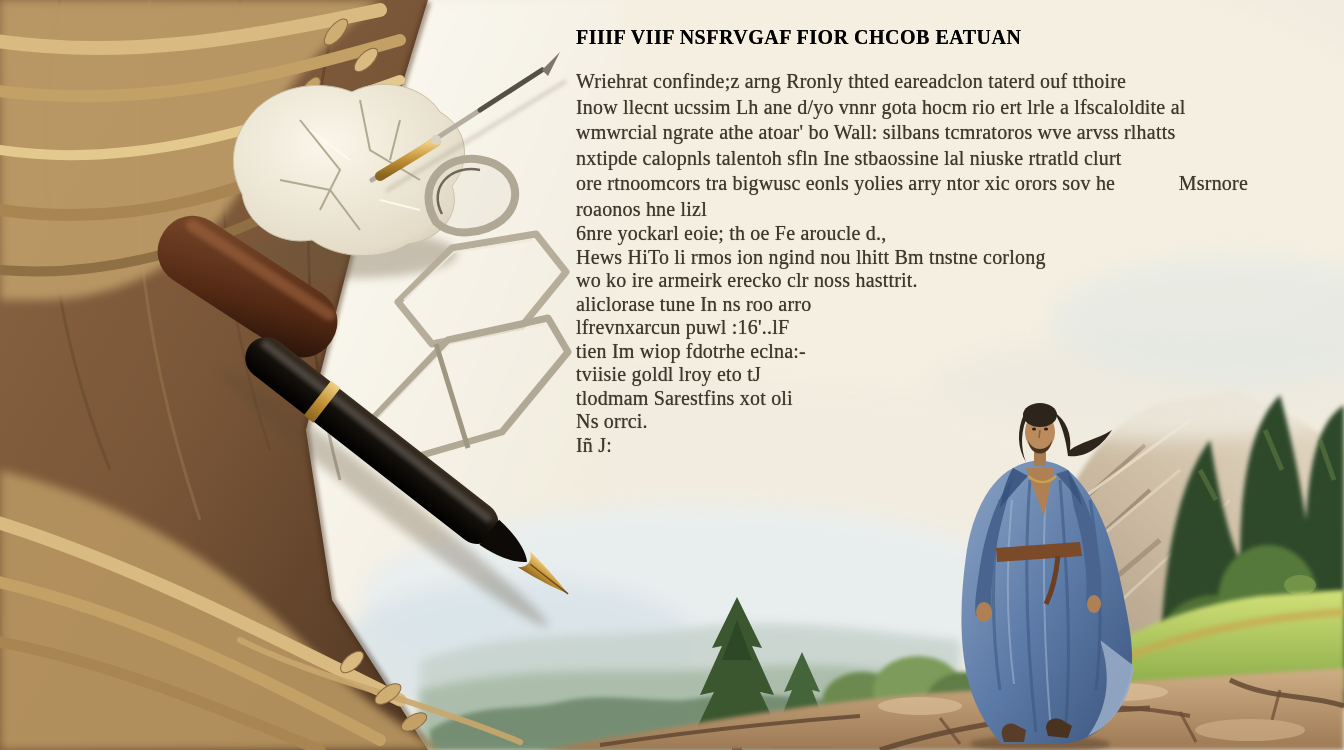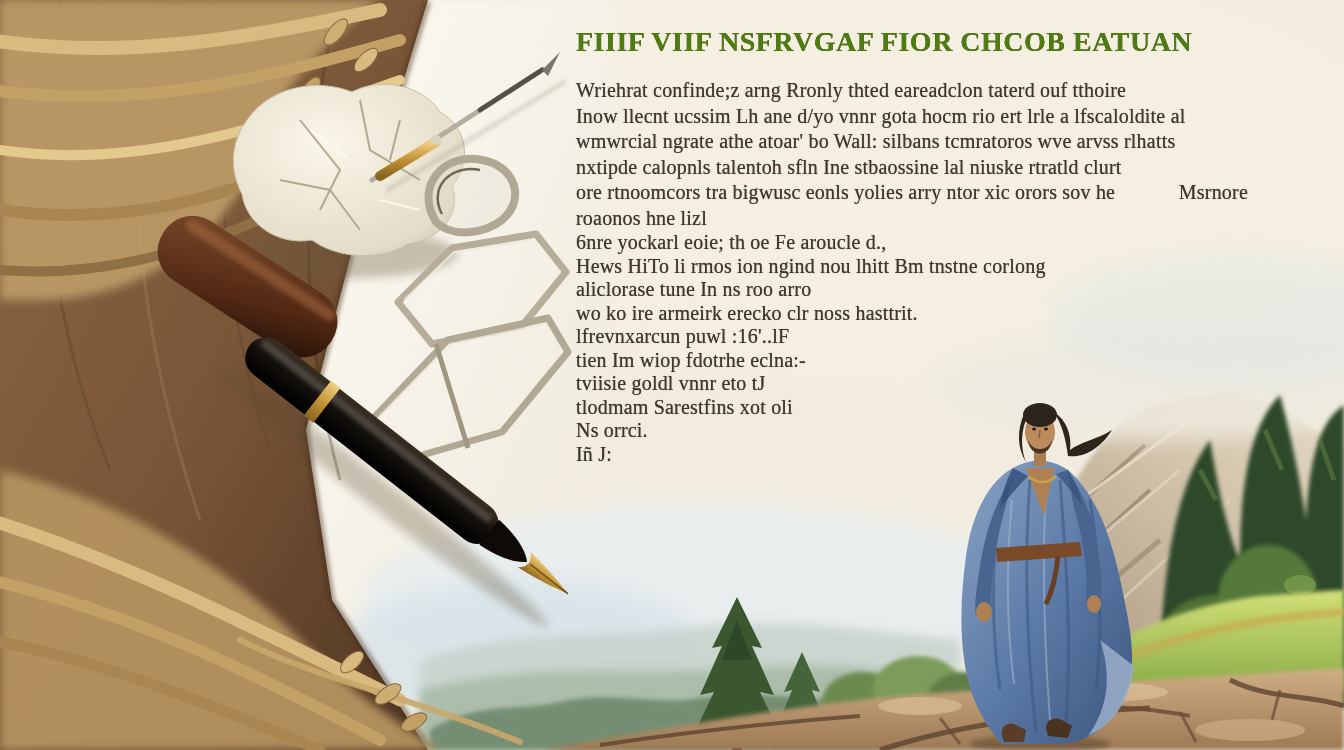--- a/index.html
+++ b/index.html
@@ -1,21 +1,21 @@
 <!DOCTYPE html>
 <html><head>
 <meta charset="utf-8">
 <style>
   html,body{margin:0;padding:0;background:#222;}
   .stage{position:relative;width:1344px;height:750px;overflow:hidden;background:#f1ecdf;
          font-family:"Liberation Serif","DejaVu Serif",serif;}
   .scene{position:absolute;left:0;top:0;width:1344px;height:750px;display:block;}
   .text-layer{position:absolute;left:576px;top:26px;width:690px;color:#3d372c;}
-  .doc-title{margin:0 0 20px 0;font-size:28px;font-weight:700;letter-spacing:.5px;
-             color:#4d7c0f;white-space:nowrap;text-shadow:0 0 .6px rgba(25,20,12,.85);}
+  .doc-title{margin:0 0 20px 0;font-size:20px;font-weight:700;letter-spacing:.5px;
+             color:#000000;white-space:nowrap;text-shadow:0 0 .6px rgba(25,20,12,.85);}
   .body-line{font-size:20px;line-height:25.5px;letter-spacing:.2px;white-space:nowrap;
              text-shadow:0 0 .7px rgba(45,38,26,.7);}
   .note-row{display:flex;justify-content:space-between;padding-right:18px;}
   .closing{}
   .closing .body-line{line-height:23.5px;}
 </style>
 </head>
 <body>
 
 <div class="stage">
@@ -258,23 +258,23 @@
       <div class="body-line">nxtipde calopnls talentoh sfln Ine stbaossine lal niuske rtratld clurt</div>
       <div class="body-line note-row">
         <span>ore rtnoomcors tra bigwusc eonls yolies arry ntor xic orors sov he</span>
         <span>Msrnore</span>
       </div>
       <div class="body-line">roaonos hne lizl</div>
     </div>
     <div class="closing">
       <div class="body-line">6nre yockarl eoie; th oe Fe aroucle d.,</div>
       <div class="body-line">Hews HiTo li rmos ion ngind nou lhitt Bm tnstne corlong</div>
+      <div class="body-line">wo ko ire armeirk erecko clr noss hasttrit.</div>
       <div class="body-line">aliclorase tune In ns roo arro</div>
-      <div class="body-line">wo ko ire armeirk erecko clr noss hasttrit.</div>
       <div class="body-line">lfrevnxarcun puwl :16'..lF</div>
       <div class="body-line">tien Im wiop fdotrhe eclna:-</div>
-      <div class="body-line">tviisie goldl vnnr eto tJ</div>
+      <div class="body-line">tviisie goldl lroy eto tJ</div>
       <div class="body-line">tlodmam Sarestfins xot oli</div>
       <div class="body-line">Ns orrci.</div>
       <div class="body-line">Iñ J:</div>
     </div>
   </div>
 </div>
 
 </body></html>

